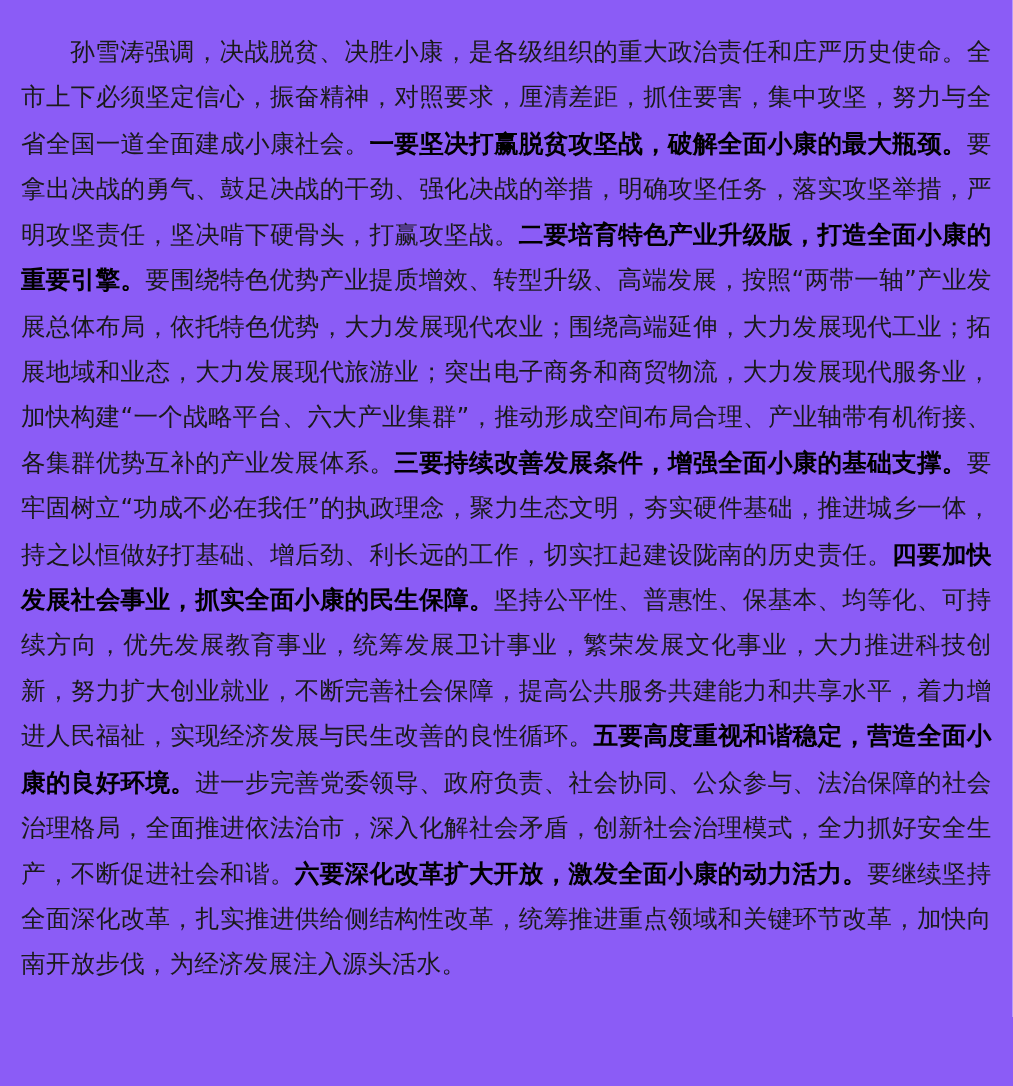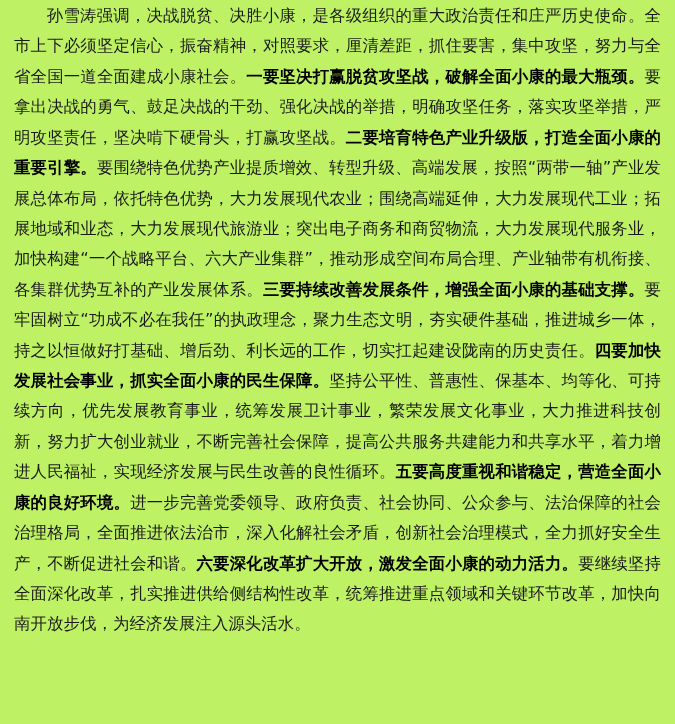--- a/index.html
+++ b/index.html
@@ -10,23 +10,23 @@
     width: 675px;
     height: 724px;
     background: #ffffff;
     font-family: "DejaVu Sans", sans-serif;
     overflow: hidden;
   }
   #page {
     position: relative;
     width: 675px;
     height: 724px;
-    background: #bef264;
+    background: #8b5cf6;
     box-sizing: border-box;
-    padding: 1px 14px 8px 14px;
+    padding: 20px 14px 8px 14px;
   }
   #article {
     font-size: 16.4px;
     line-height: 1.855;
     color: #1a1a1a;
     text-align: justify;
     text-justify: inter-ideograph;
     letter-spacing: 0.1px;
     text-indent: 2em;
   }

